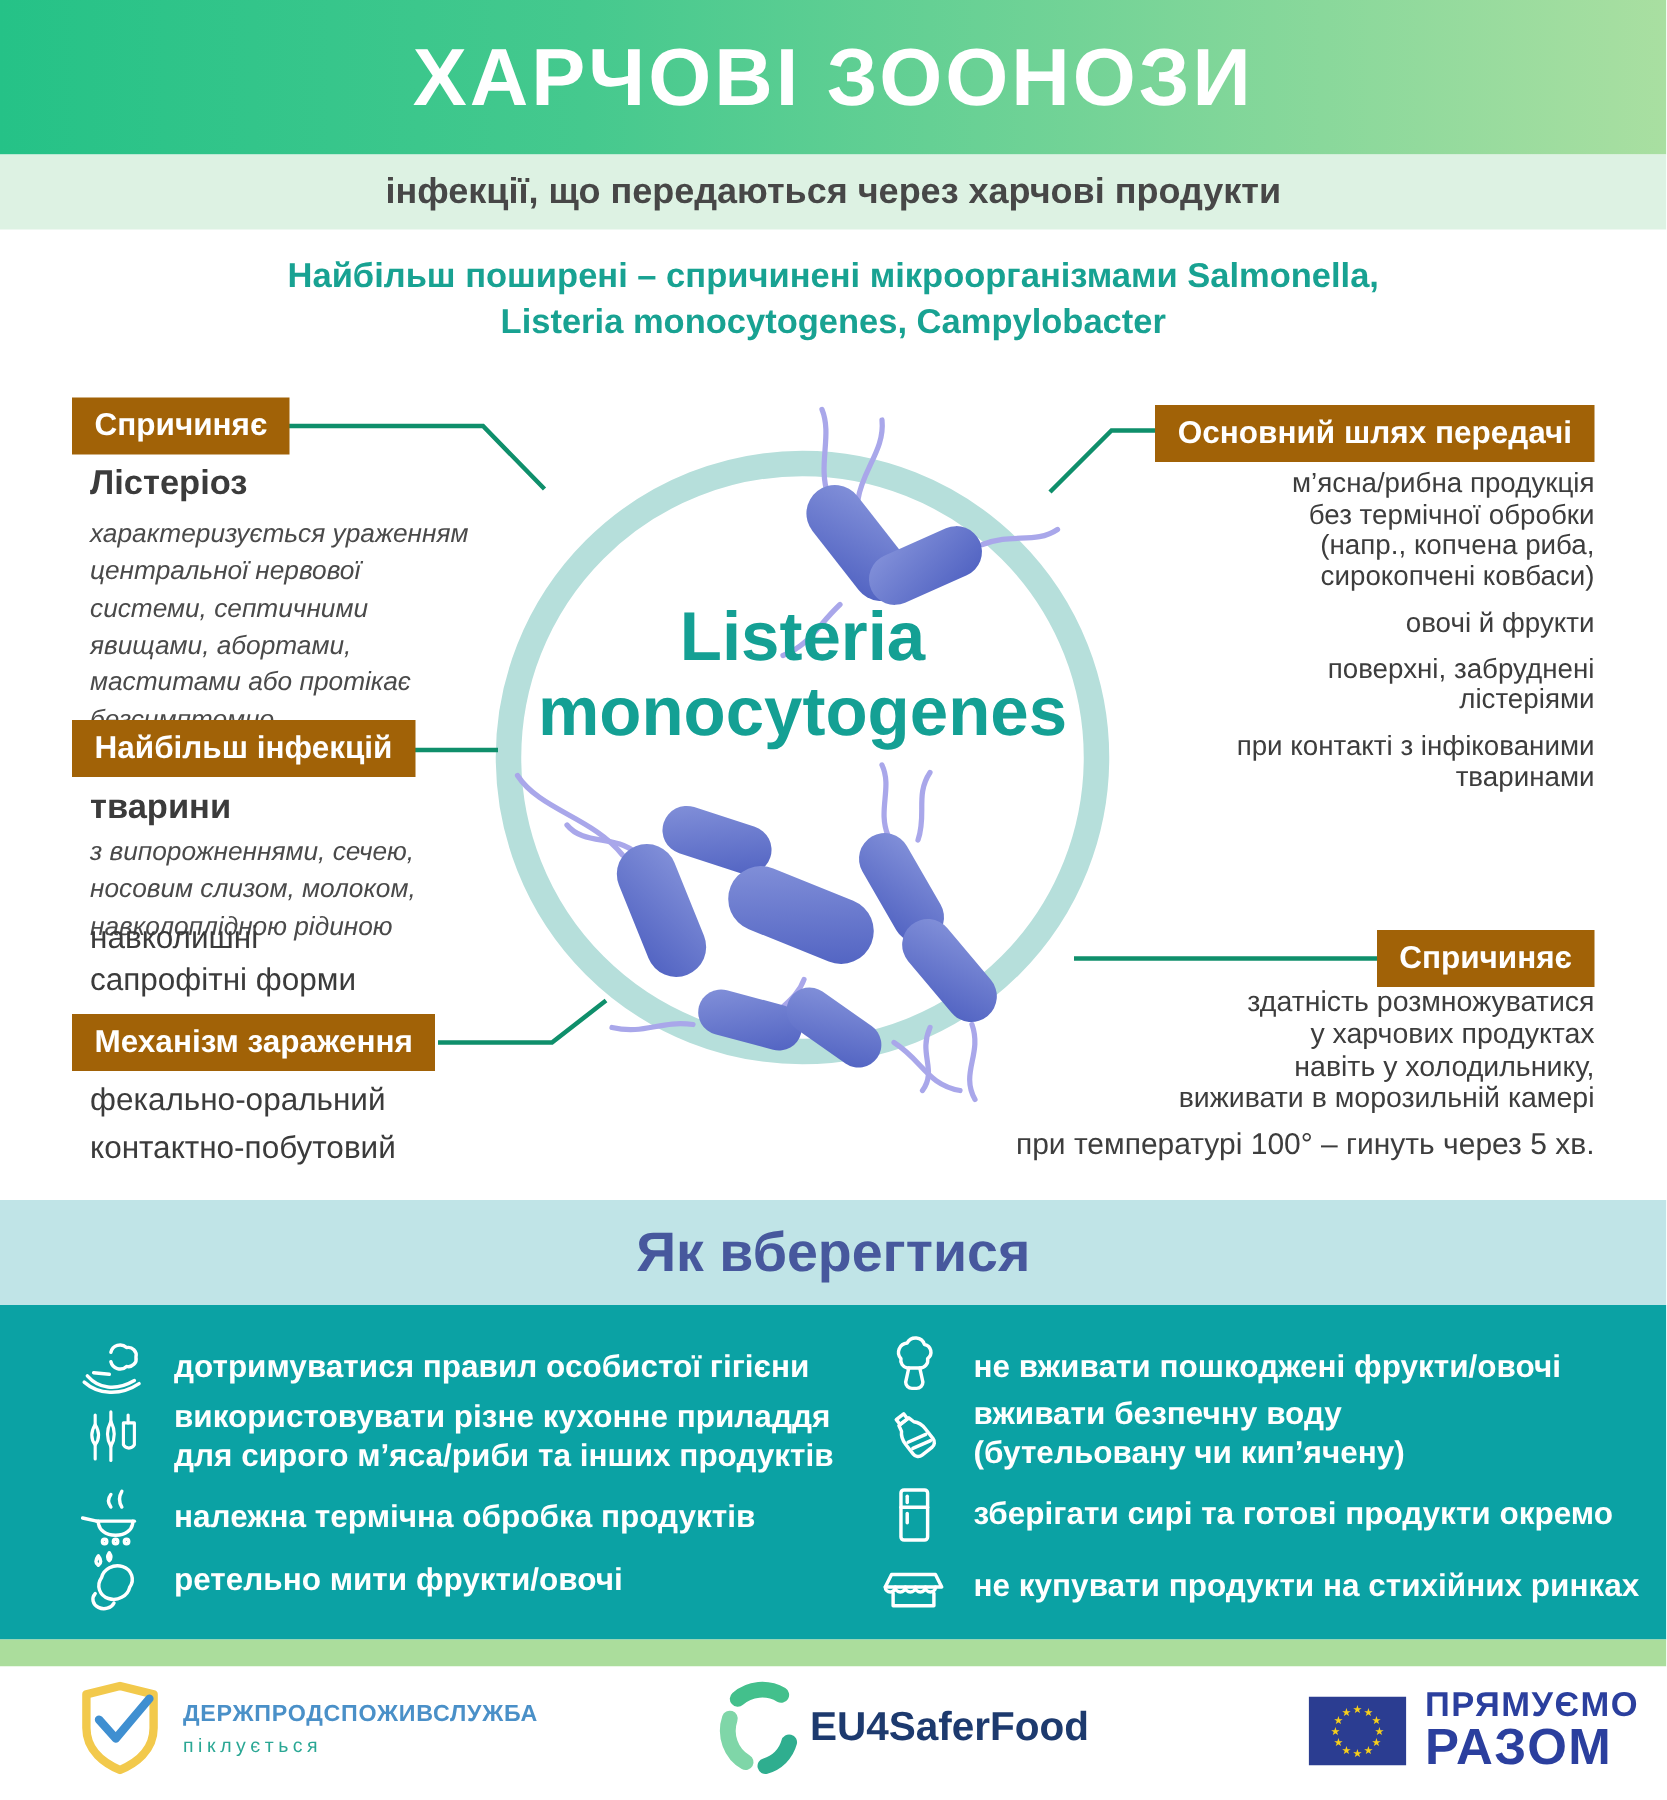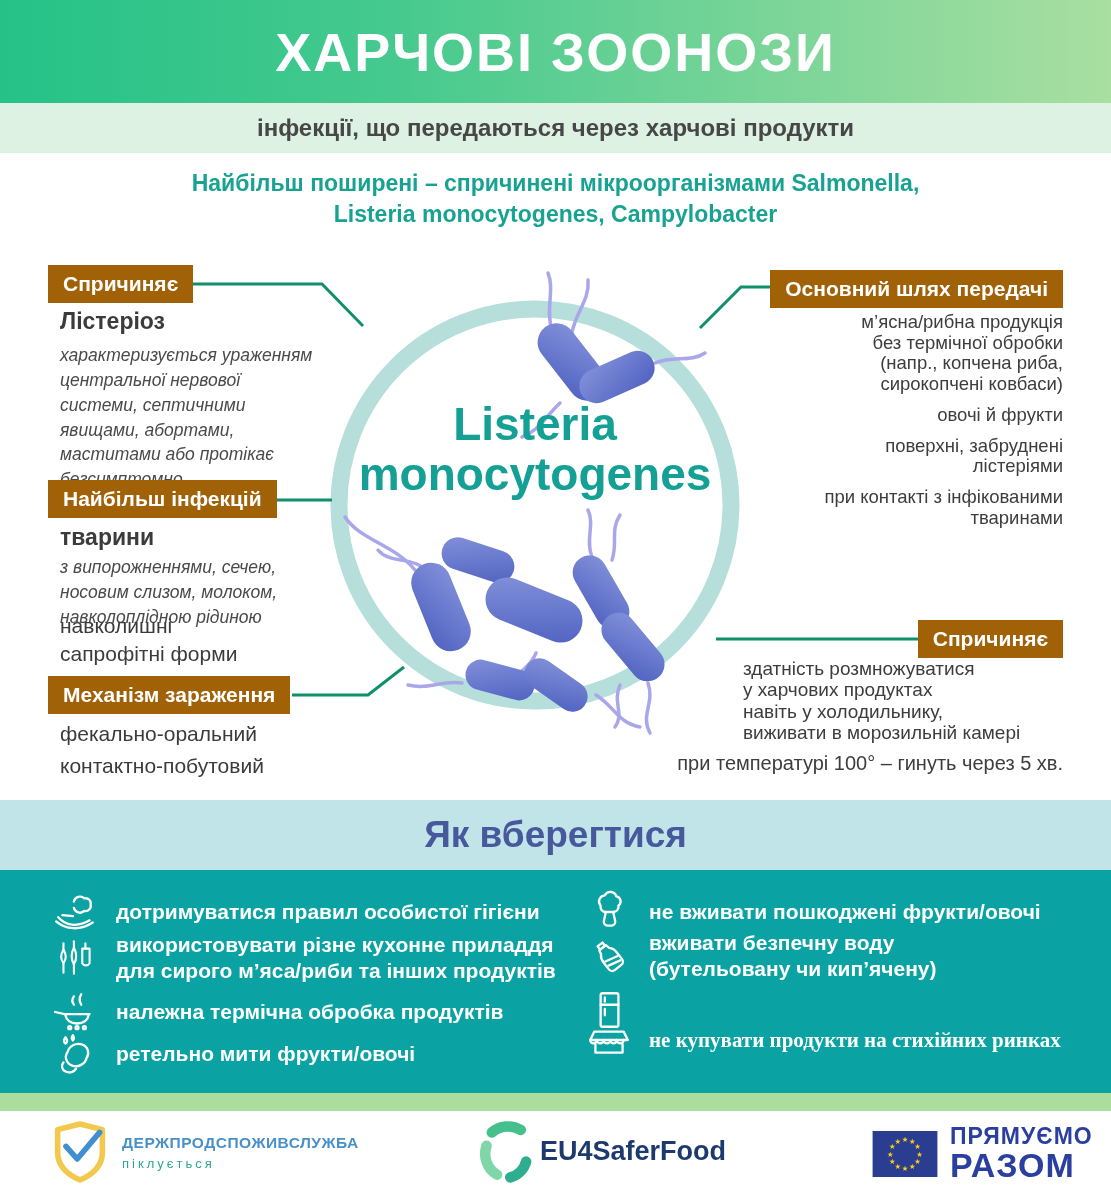--- a/index.html
+++ b/index.html
@@ -21,21 +21,21 @@
   .diagram{position:absolute;left:0;top:255px;}
   .badge{position:absolute;background:#a16207;color:#ffffff;font-weight:bold;
          font-size:21px;padding:7px 15px;white-space:nowrap;}
   .pre{white-space:pre-line;}
   .lbl-title{position:absolute;color:#3b3b3b;font-size:23px;font-weight:bold;}
   .lbl-italic{position:absolute;color:#4a4a4a;font-size:17.5px;font-style:italic;line-height:1.42;}
   .lbl-plain{position:absolute;color:#3b3b3b;font-size:21px;line-height:1.32;}
   .right-col{position:absolute;top:312px;right:48px;width:310px;display:flex;flex-direction:column;
              gap:10px;text-align:right;font-size:18.5px;line-height:1.1;color:#3d3d3d;}
   .right-col .t-item{line-height:1.12;}
-  .res-text{position:absolute;top:658px;right:48px;width:320px;text-align:left;
+  .res-text{position:absolute;top:658px;right:48px;width:320px;text-align:right;
             color:#3d3d3d;font-size:19px;line-height:1.13;}
   .res-note{position:absolute;top:752px;right:48px;width:420px;text-align:right;
             color:#3d3d3d;font-size:20px;}
 
   
   .prev-band{position:absolute;left:0;top:800px;width:1111px;height:70px;background:#c0e4e7;
              display:flex;align-items:center;justify-content:center;}
   .prev-title{color:#47589d;font-size:37px;font-weight:bold;}
   .teal{position:absolute;left:0;top:870px;width:1111px;height:223px;background:#0ba2a4;}
   .tip-row{position:absolute;display:flex;align-items:center;gap:16px;}
@@ -247,22 +247,23 @@
     </div>
     <div class="tip-row" style="left:585px;top:116px;">
       <div class="tip-icon">
         <svg width="46" height="46" viewBox="0 0 44 44" fill="none" stroke="#fff" stroke-width="2.2" stroke-linecap="round" stroke-linejoin="round">
           <rect x="14" y="6" width="17" height="32" rx="2"></rect>
           <path d="M14 17 h17"></path>
           <path d="M18 10 v4"></path>
             <path d="M18 21 v6"></path>
         </svg>
       </div>
-    </div>
-    <div class="tip-row" style="left:585px;top:146px;font-family:Liberation Serif, serif;">
+      <div class="tip-text">зберігати сирі та готові продукти окремо</div>
+    </div>
+    <div class="tip-row" style="left:585px;top:164px;">
       <div class="tip-icon">
         <svg width="46" height="46" viewBox="0 0 44 44" fill="none" stroke="#fff" stroke-width="2.2" stroke-linecap="round" stroke-linejoin="round">
           <path d="M8 14 h28 l4 8 h-36 z"></path>
           <path d="M4 22 a3.2 3.2 0 0 0 6.4 0 a3.2 3.2 0 0 0 6.4 0 a3.2 3.2 0 0 0 6.4 0 a3.2 3.2 0 0 0 6.4 0 a3.2 3.2 0 0 0 6.4 0"></path>
           <path d="M9 26 v8 h26 v-8"></path>
         </svg>
       </div>
       <div class="tip-text">не купувати продукти на стихійних ринках</div>
     </div>
   </div>

